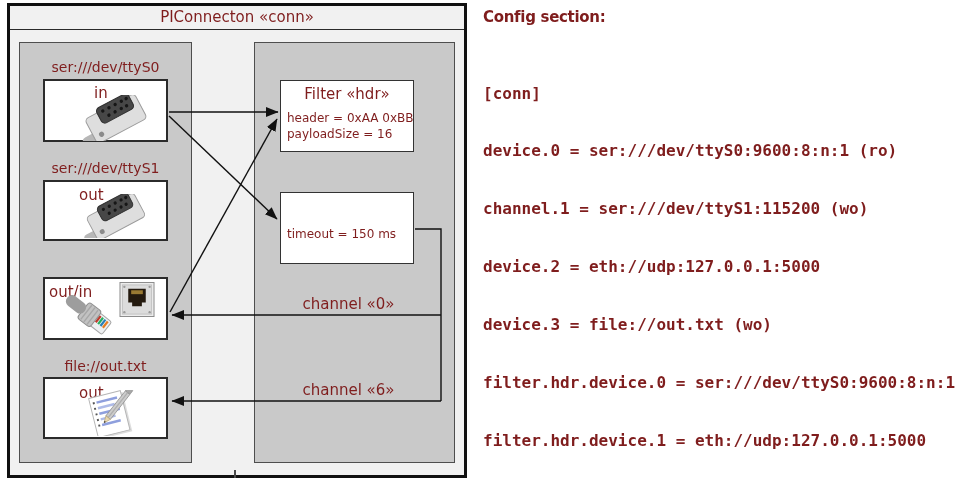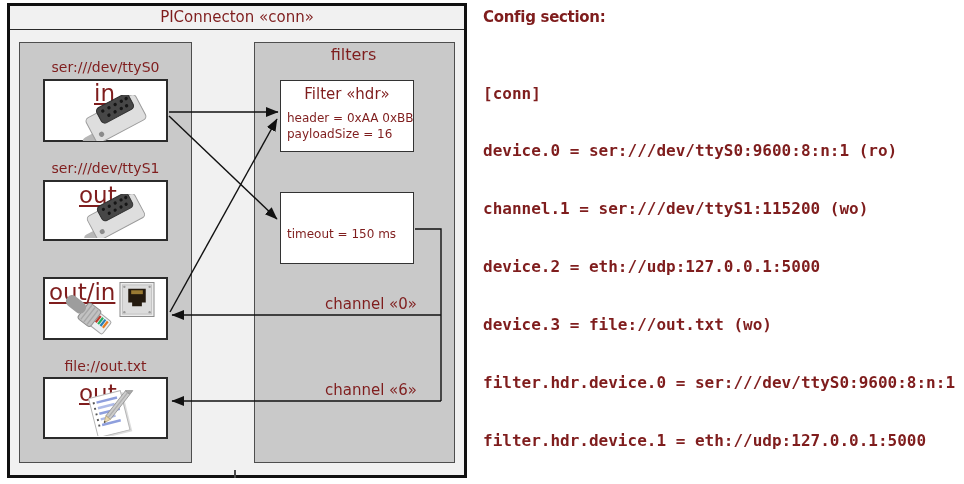--- a/index.html
+++ b/index.html
@@ -14,31 +14,31 @@
                  border-bottom:1.5px solid #2a2a2a;}
   .panel{position:absolute;background:#c9c9c9;border:1px solid #4e4e4e;}
   .devices-panel{left:19px;top:42px;width:171px;height:419px;}
   .filters-panel{left:254px;top:42px;width:199px;height:419px;}
   .filters-title{position:absolute;left:254px;top:45px;width:199px;text-align:center;
                  font-size:16px;}
 
   
   .dev-uri{position:absolute;left:19px;width:173px;text-align:center;font-size:14px;}
   .dev-box{position:absolute;left:43px;background:#ffffff;border:2px solid #2b2b2b;}
-  .dev-dir{position:absolute;font-size:23px;line-height:20px;text-decoration:underline;}
+  .dev-dir{position:absolute;font-size:15px;line-height:20px;}
   .dev-icon{position:absolute;}
 
   
   .filter-box{position:absolute;left:280px;width:132px;height:70px;background:#ffffff;
               border:1.5px solid #333;}
   .filter-title{position:absolute;left:0;top:4px;width:100%;text-align:center;font-size:15px;}
   .filter-param{position:absolute;left:6px;font-size:12px;line-height:16px;white-space:nowrap;}
 
   
-  .chan-label{position:absolute;left:280px;width:137px;text-align:right;font-size:15px;}
+  .chan-label{position:absolute;left:280px;width:137px;text-align:center;font-size:15px;}
 
   
   .wires{position:absolute;left:0;top:0;pointer-events:none;}
 
   
   .config-heading{position:absolute;left:483px;top:8px;font-size:15px;font-weight:bold;
                   letter-spacing:-0.3px;}
   .config-block{position:absolute;left:483px;top:45px;font-family:"DejaVu Sans Mono",monospace;
                 font-size:16px;font-weight:bold;line-height:19.3px;white-space:pre;}
   .border-seam{position:absolute;left:234px;top:470px;width:2px;height:8px;background:#4a4a4a;}
@@ -46,21 +46,20 @@
 </head>
 <body>
 
 <div class="stage">
 
   <div class="outer-box"></div>
   <div class="diagram-title">PIConnecton «conn»</div>
 
   <div class="panel devices-panel"></div>
   <div class="panel filters-panel"></div>
-  <div class="filters-title">filters</div>
 
   <div class="dev-uri" style="top:59px">ser:///dev/ttyS0</div>
   <div class="dev-box" style="top:79px;width:121px;height:59px">
     <div class="dev-dir" style="left:49px;top:2px">in</div>
     <svg class="dev-icon" style="left:24px;top:14px" width="94" height="46" viewBox="0 0 94 46">
       <g transform="rotate(-28 47 26)">
         <rect x="8" y="26" width="20" height="13" rx="4" fill="#b7b7b7"></rect>
         <rect x="20" y="10" width="56" height="28" rx="4" fill="#dedede" stroke="#9b9b9b"></rect>
         <circle cx="28" cy="31" r="2.6" fill="#8b8b8b"></circle>
         <rect x="34" y="6" width="36" height="17" rx="4" fill="#474747" stroke="#2e2e2e"></rect>

